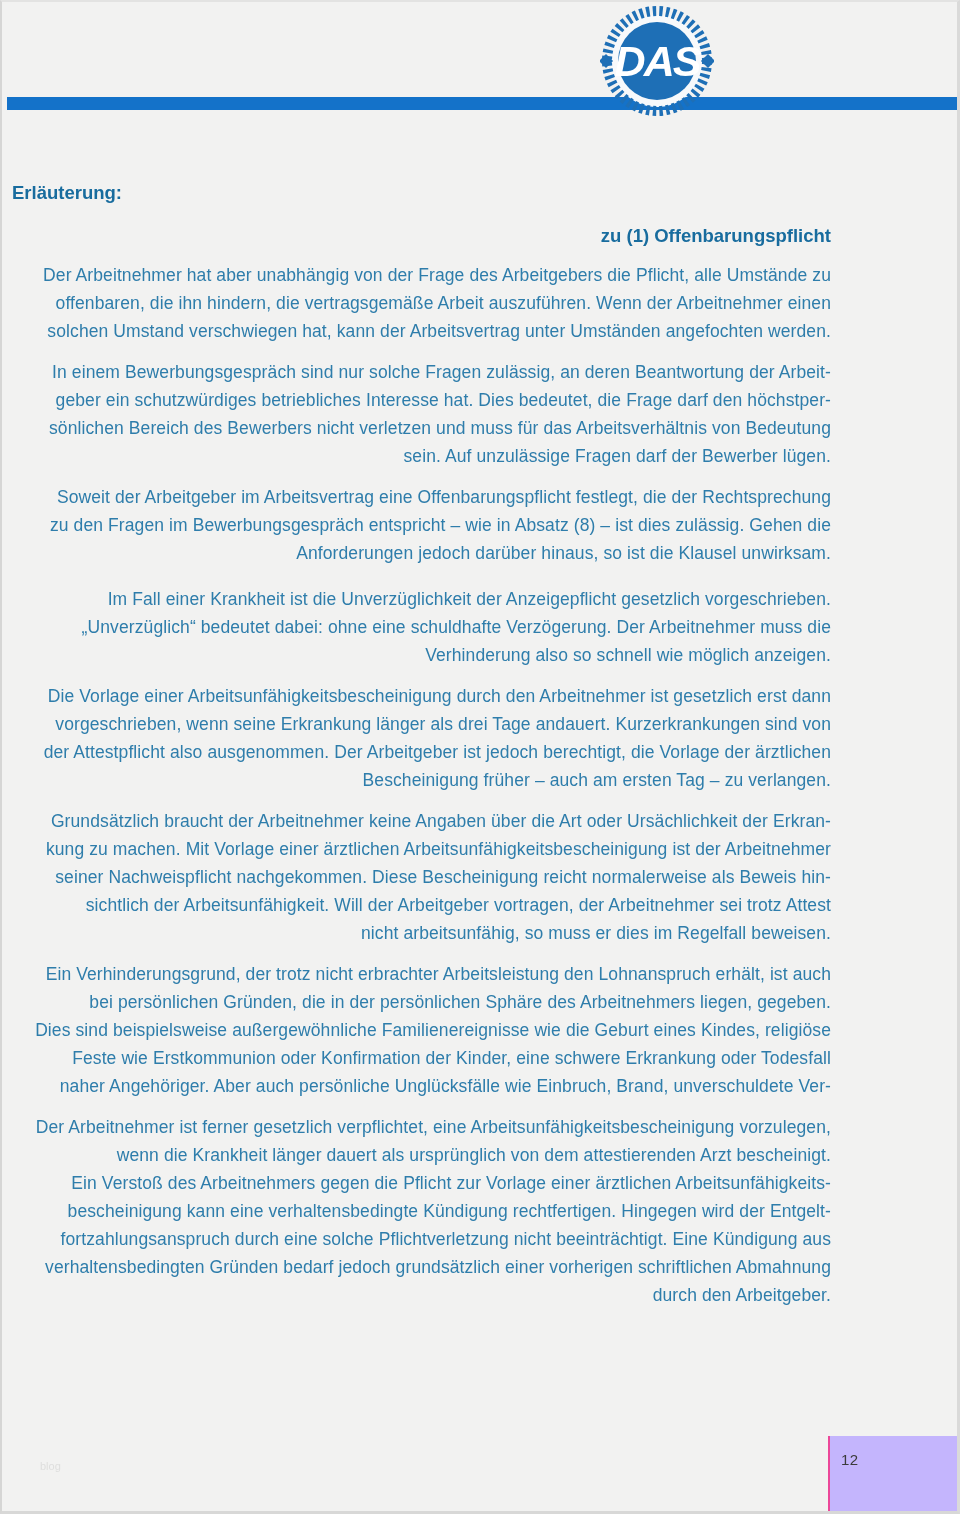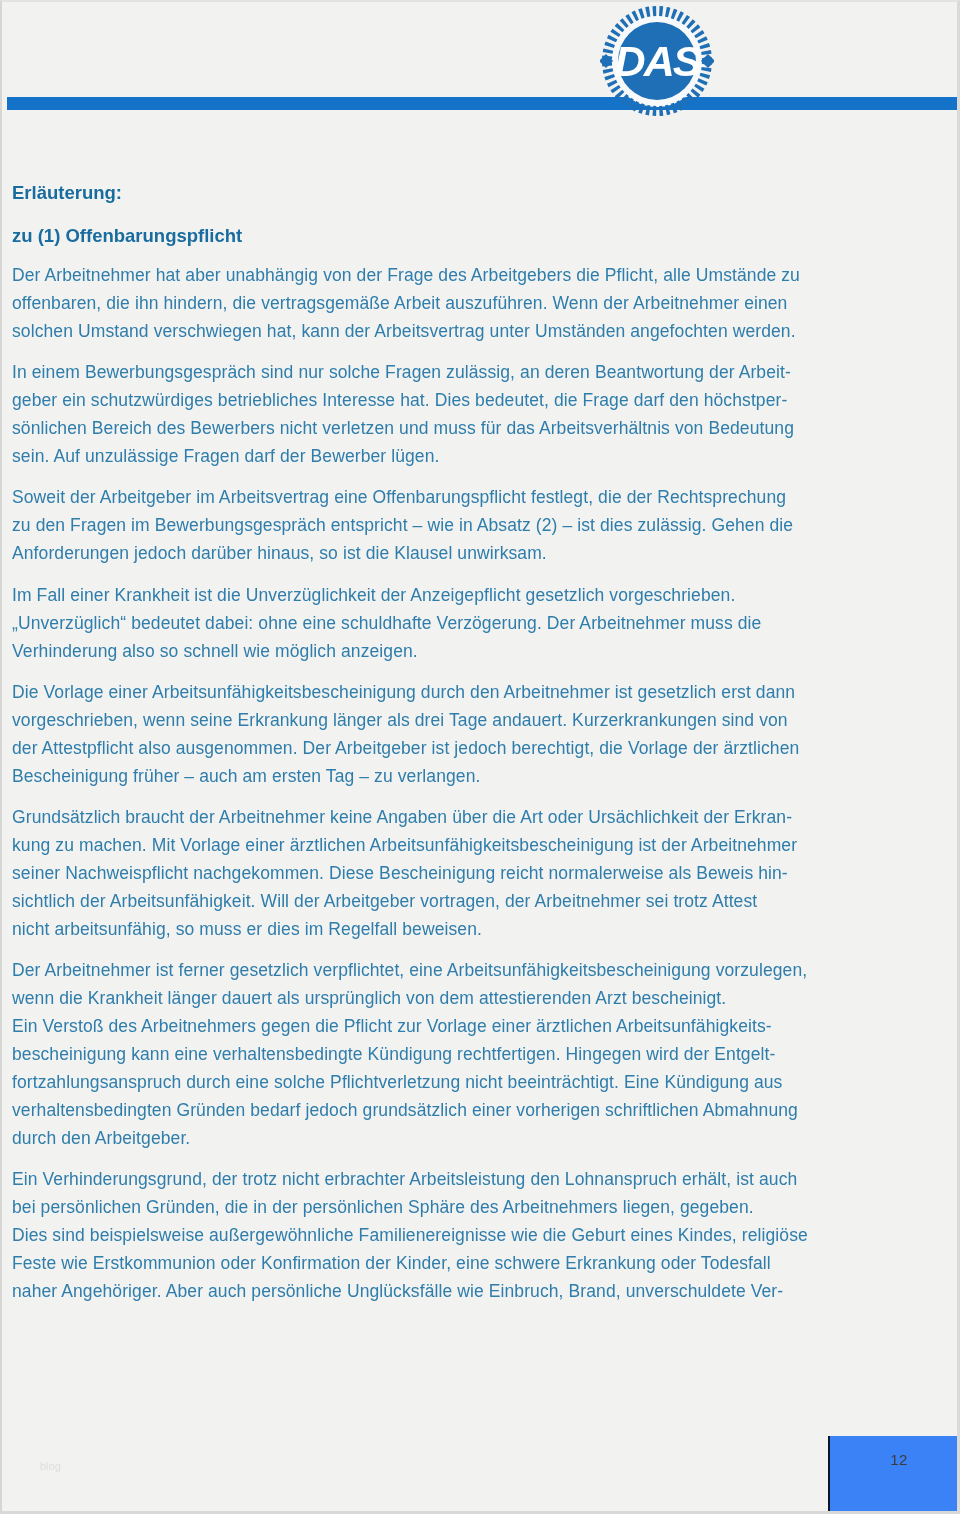--- a/index.html
+++ b/index.html
@@ -37,21 +37,21 @@
     padding: 62px 108px 0 10px;
     color: #2e7dab;
   }
   .page-title {
     font-size: 18.5px;
     font-weight: bold;
     color: #186c9e;
     margin: 0 0 18px 0;
     line-height: 25px;
   }
-  .section { margin: 0; }
+  .section { margin: 18px; text-align: right; }
   .section + .section { margin-top: 14px; }
   .section-heading {
     font-size: 18.5px;
     font-weight: bold;
     color: #186c9e;
     margin: 0 0 13px 0;
     line-height: 25px;
   }
   .para {
     font-size: 17.5px;
@@ -66,25 +66,24 @@
     position: absolute;
     left: 38px; top: 1458px;
     font-size: 11px;
     color: #dededd;
     z-index: 1;
   }
   .pageno-panel {
     position: absolute;
     left: 826px; right: 0;
     top: 1434px; bottom: 0;
-    background: #3b82f6;
-    border-left: 2px solid #0f172a;
+    background: #c4b5fd;
+    border-left: 2px solid #ec4899;
     box-sizing: border-box;
     padding: 15px 0 0 11px;
-    text-align: center;
   }
   .pageno {
     font-size: 15px;
     color: #3b3b3b;
     letter-spacing: 0.5px;
   }
 </style>
 </head>
 <body>
 
@@ -113,49 +112,49 @@
   <section class="section">
     <h2 class="section-heading">zu (1) Offenbarungspflicht</h2>
     <p class="para">Der Arbeitnehmer hat aber unabhängig von der Frage des Arbeitgebers die Pflicht, alle Umstände zu
 offenbaren, die ihn hindern, die vertragsgemäße Arbeit auszuführen. Wenn der Arbeitnehmer einen
 solchen Umstand verschwiegen hat, kann der Arbeitsvertrag unter Umständen angefochten werden.</p>
     <p class="para">In einem Bewerbungsgespräch sind nur solche Fragen zulässig, an deren Beantwortung der Arbeit-
 geber ein schutzwürdiges betriebliches Interesse hat. Dies bedeutet, die Frage darf den höchstper-
 sönlichen Bereich des Bewerbers nicht verletzen und muss für das Arbeitsverhältnis von Bedeutung
 sein. Auf unzulässige Fragen darf der Bewerber lügen.</p>
     <p class="para">Soweit der Arbeitgeber im Arbeitsvertrag eine Offenbarungspflicht festlegt, die der Rechtsprechung
-zu den Fragen im Bewerbungsgespräch entspricht – wie in Absatz (2) – ist dies zulässig. Gehen die
+zu den Fragen im Bewerbungsgespräch entspricht – wie in Absatz (8) – ist dies zulässig. Gehen die
 Anforderungen jedoch darüber hinaus, so ist die Klausel unwirksam.</p>
   </section>
 
   <section class="section">
     <p class="para">Im Fall einer Krankheit ist die Unverzüglichkeit der Anzeigepflicht gesetzlich vorgeschrieben.
 „Unverzüglich“ bedeutet dabei: ohne eine schuldhafte Verzögerung. Der Arbeitnehmer muss die
 Verhinderung also so schnell wie möglich anzeigen.</p>
     <p class="para">Die Vorlage einer Arbeitsunfähigkeitsbescheinigung durch den Arbeitnehmer ist gesetzlich erst dann
 vorgeschrieben, wenn seine Erkrankung länger als drei Tage andauert. Kurzerkrankungen sind von
 der Attestpflicht also ausgenommen. Der Arbeitgeber ist jedoch berechtigt, die Vorlage der ärztlichen
 Bescheinigung früher – auch am ersten Tag – zu verlangen.</p>
     <p class="para">Grundsätzlich braucht der Arbeitnehmer keine Angaben über die Art oder Ursächlichkeit der Erkran-
 kung zu machen. Mit Vorlage einer ärztlichen Arbeitsunfähigkeitsbescheinigung ist der Arbeitnehmer
 seiner Nachweispflicht nachgekommen. Diese Bescheinigung reicht normalerweise als Beweis hin-
 sichtlich der Arbeitsunfähigkeit. Will der Arbeitgeber vortragen, der Arbeitnehmer sei trotz Attest
 nicht arbeitsunfähig, so muss er dies im Regelfall beweisen.</p>
+    <p class="para">Ein Verhinderungsgrund, der trotz nicht erbrachter Arbeitsleistung den Lohnanspruch erhält, ist auch
+bei persönlichen Gründen, die in der persönlichen Sphäre des Arbeitnehmers liegen, gegeben.
+Dies sind beispielsweise außergewöhnliche Familienereignisse wie die Geburt eines Kindes, religiöse
+Feste wie Erstkommunion oder Konfirmation der Kinder, eine schwere Erkrankung oder Todesfall
+naher Angehöriger. Aber auch persönliche Unglücksfälle wie Einbruch, Brand, unverschuldete Ver-</p>
     <p class="para">Der Arbeitnehmer ist ferner gesetzlich verpflichtet, eine Arbeitsunfähigkeitsbescheinigung vorzulegen,
 wenn die Krankheit länger dauert als ursprünglich von dem attestierenden Arzt bescheinigt.
 Ein Verstoß des Arbeitnehmers gegen die Pflicht zur Vorlage einer ärztlichen Arbeitsunfähigkeits-
 bescheinigung kann eine verhaltensbedingte Kündigung rechtfertigen. Hingegen wird der Entgelt-
 fortzahlungsanspruch durch eine solche Pflichtverletzung nicht beeinträchtigt. Eine Kündigung aus
 verhaltensbedingten Gründen bedarf jedoch grundsätzlich einer vorherigen schriftlichen Abmahnung
 durch den Arbeitgeber.</p>
-    <p class="para">Ein Verhinderungsgrund, der trotz nicht erbrachter Arbeitsleistung den Lohnanspruch erhält, ist auch
-bei persönlichen Gründen, die in der persönlichen Sphäre des Arbeitnehmers liegen, gegeben.
-Dies sind beispielsweise außergewöhnliche Familienereignisse wie die Geburt eines Kindes, religiöse
-Feste wie Erstkommunion oder Konfirmation der Kinder, eine schwere Erkrankung oder Todesfall
-naher Angehöriger. Aber auch persönliche Unglücksfälle wie Einbruch, Brand, unverschuldete Ver-</p>
   </section>
 </main>
 
 <div class="footer-watermark">blog</div>
 
 <div class="pageno-panel">
   <span class="pageno">12</span>
 </div>
 
 </body></html>

